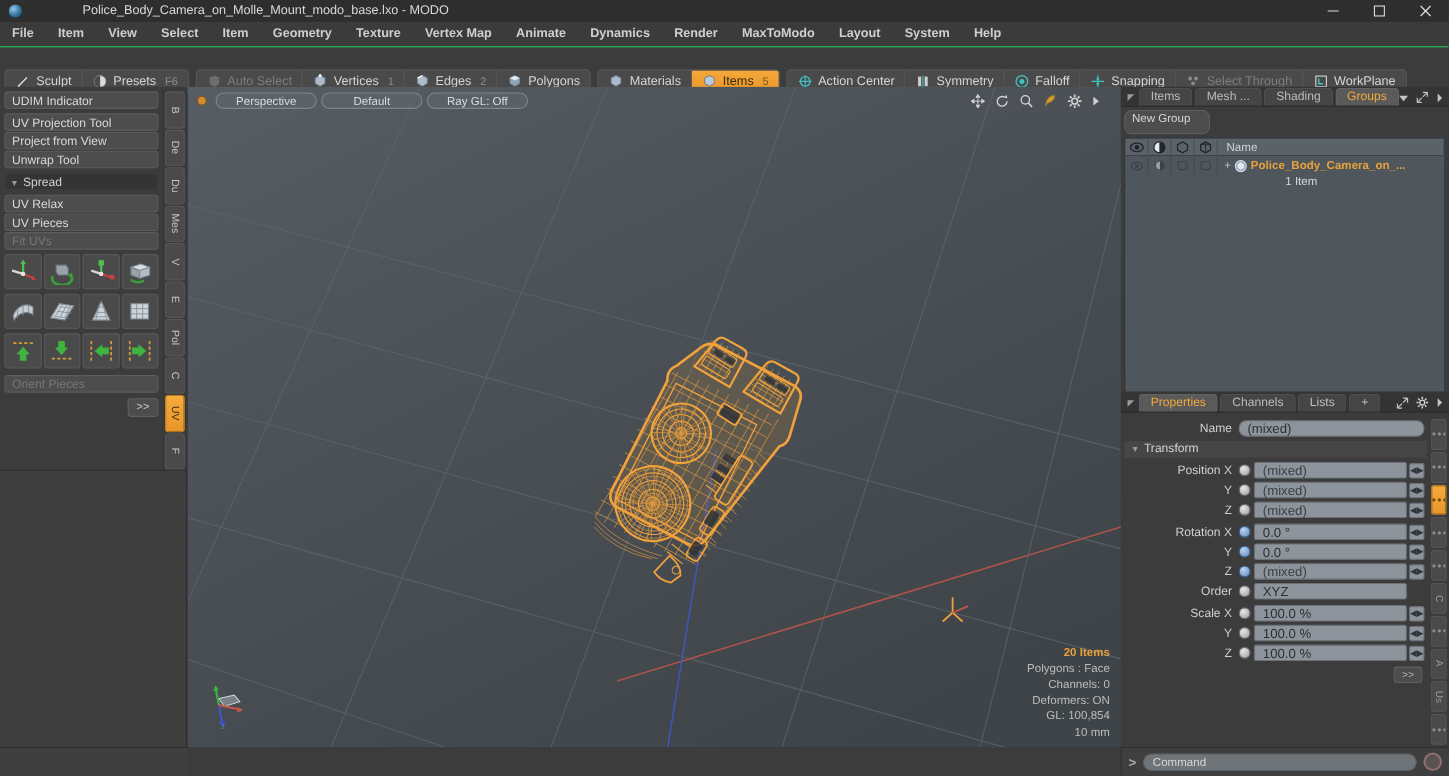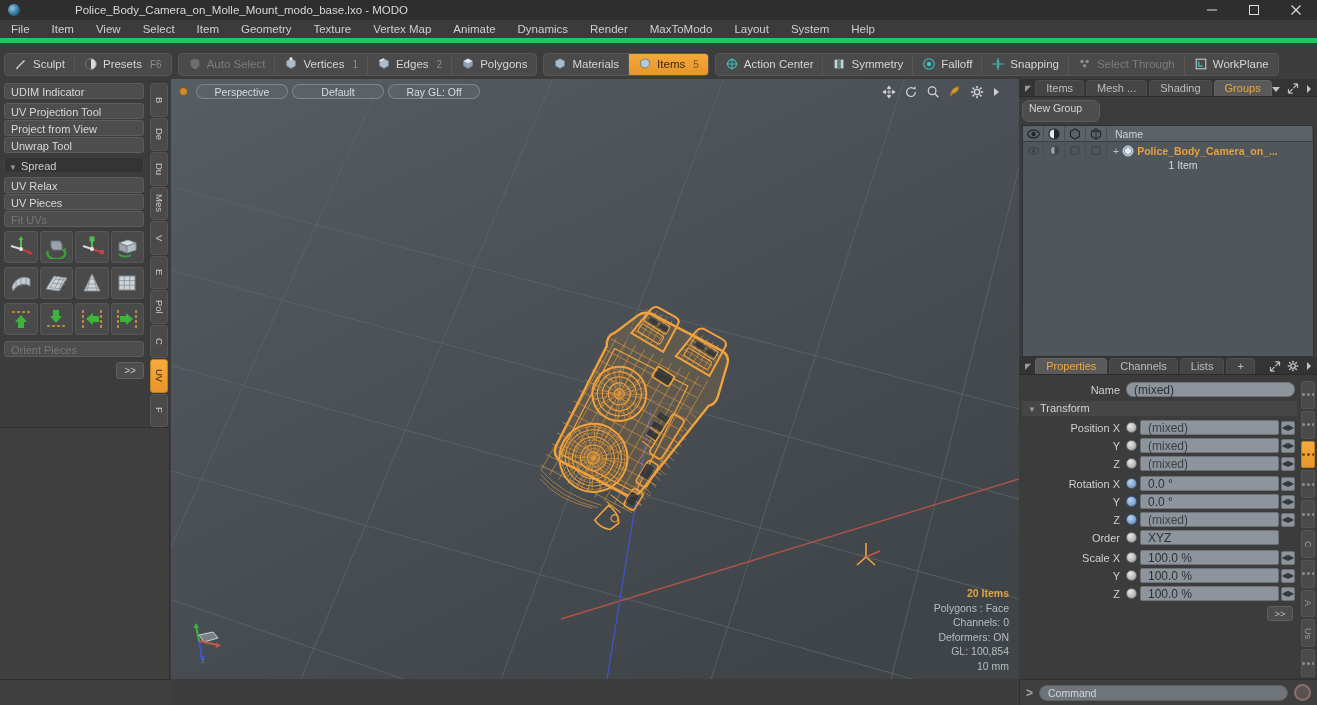--- a/index.html
+++ b/index.html
@@ -28,30 +28,31 @@
   .win-btn {
     width: 42px; height: 20px; display: flex; align-items: center; justify-content: center;
     color: #dcdcdc; font-size: 13px; line-height: 1;
   }
   .win-btn svg { display:block; }
 
   
   .menubar {
     position: absolute; left: 0; top: 20px; width: 1317px; height: 23px;
     background: #3b3b3b; display: flex; align-items: center;
-    border-bottom: 5px solid #22c55e;
+    border-bottom: 1px solid #22c55e;
+    font-weight: bold;
   }
   .menu-item {
     padding: 0 11px; height: 23px; line-height: 23px; font-size: 11.5px; color: #cfcfcf;
     white-space: nowrap;
   }
 
   
   .modebar {
-    position: absolute; left: 0; top: 47px; width: 1317px; height: 35px;
+    position: absolute; left: 0; top: 57px; width: 1317px; height: 35px;
     background: #3c3c3c; border-bottom: 1px solid #2f2f2f;
     display: flex; align-items: center; padding: 0 4px;
   }
   .grp {
     display: flex; align-items: center; height: 23px;
     background: #4a4a4a; border: 1px solid #565656; border-radius: 4px;
     margin-right: 6px; overflow: hidden;
   }
   .tbtn {
     display: flex; align-items: center; gap: 5px; height: 21px;

